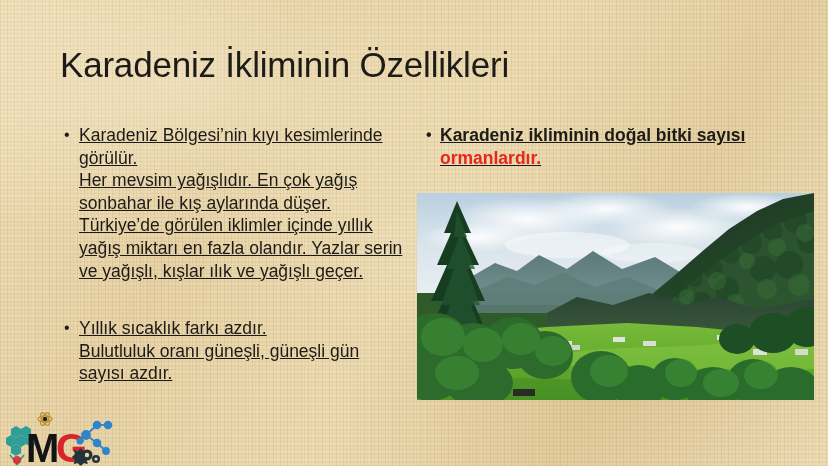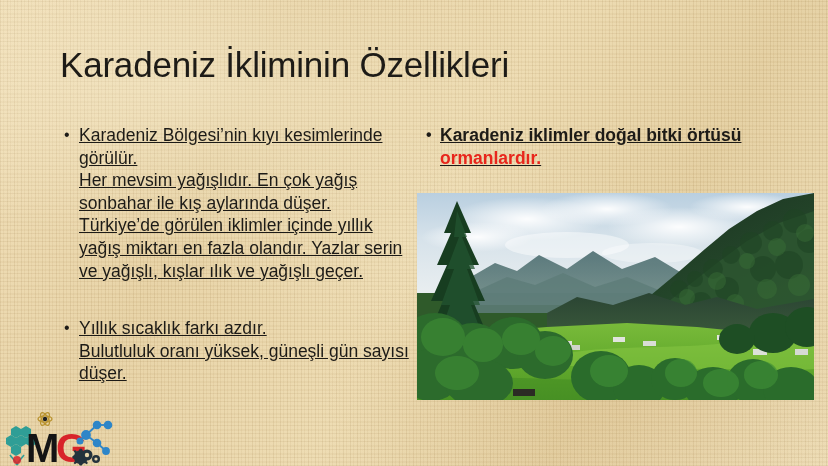--- a/index.html
+++ b/index.html
@@ -125,29 +125,29 @@
 
     <div class="bullet" id="bullet-1">
       <span class="dot">•</span>
       <span class="txt">Karadeniz Bölgesi’nin kıyı kesimlerinde görülür.
 Her mevsim yağışlıdır. En çok yağış sonbahar ile kış aylarında düşer. Türkiye’de görülen iklimler içinde yıllık yağış miktarı en fazla olandır. Yazlar serin ve yağışlı, kışlar ılık ve yağışlı geçer.</span>
     </div>
 
     <div class="bullet" id="bullet-2">
       <span class="dot">•</span>
       <span class="txt">Yıllık sıcaklık farkı azdır.
-Bulutluluk oranı yüksek, güneşli gün sayısı düşer.</span>
+Bulutluluk oranı güneşli, güneşli gün sayısı azdır.</span>
     </div>
 
   </div>
 
   <div class="layer" id="col-right">
     <div class="bullet" id="bullet-3">
       <span class="dot">•</span>
-      <span class="txt"><span>Karadeniz iklimler doğal bitki örtüsü </span><span class="hl">ormanlardır.</span></span>
+      <span class="txt"><span>Karadeniz ikliminin doğal bitki sayısı </span><span class="hl">ormanlardır.</span></span>
     </div>
   </div>
 
   <div class="layer" id="photo">
     <svg viewBox="0 0 397 207" preserveAspectRatio="none">
       <defs>
         <linearGradient id="sky" x1="0" y1="0" x2="0" y2="1">
           <stop offset="0%" stop-color="#b9cfe0"></stop>
           <stop offset="45%" stop-color="#d6e2ea"></stop>
           <stop offset="100%" stop-color="#e9eef0"></stop>

